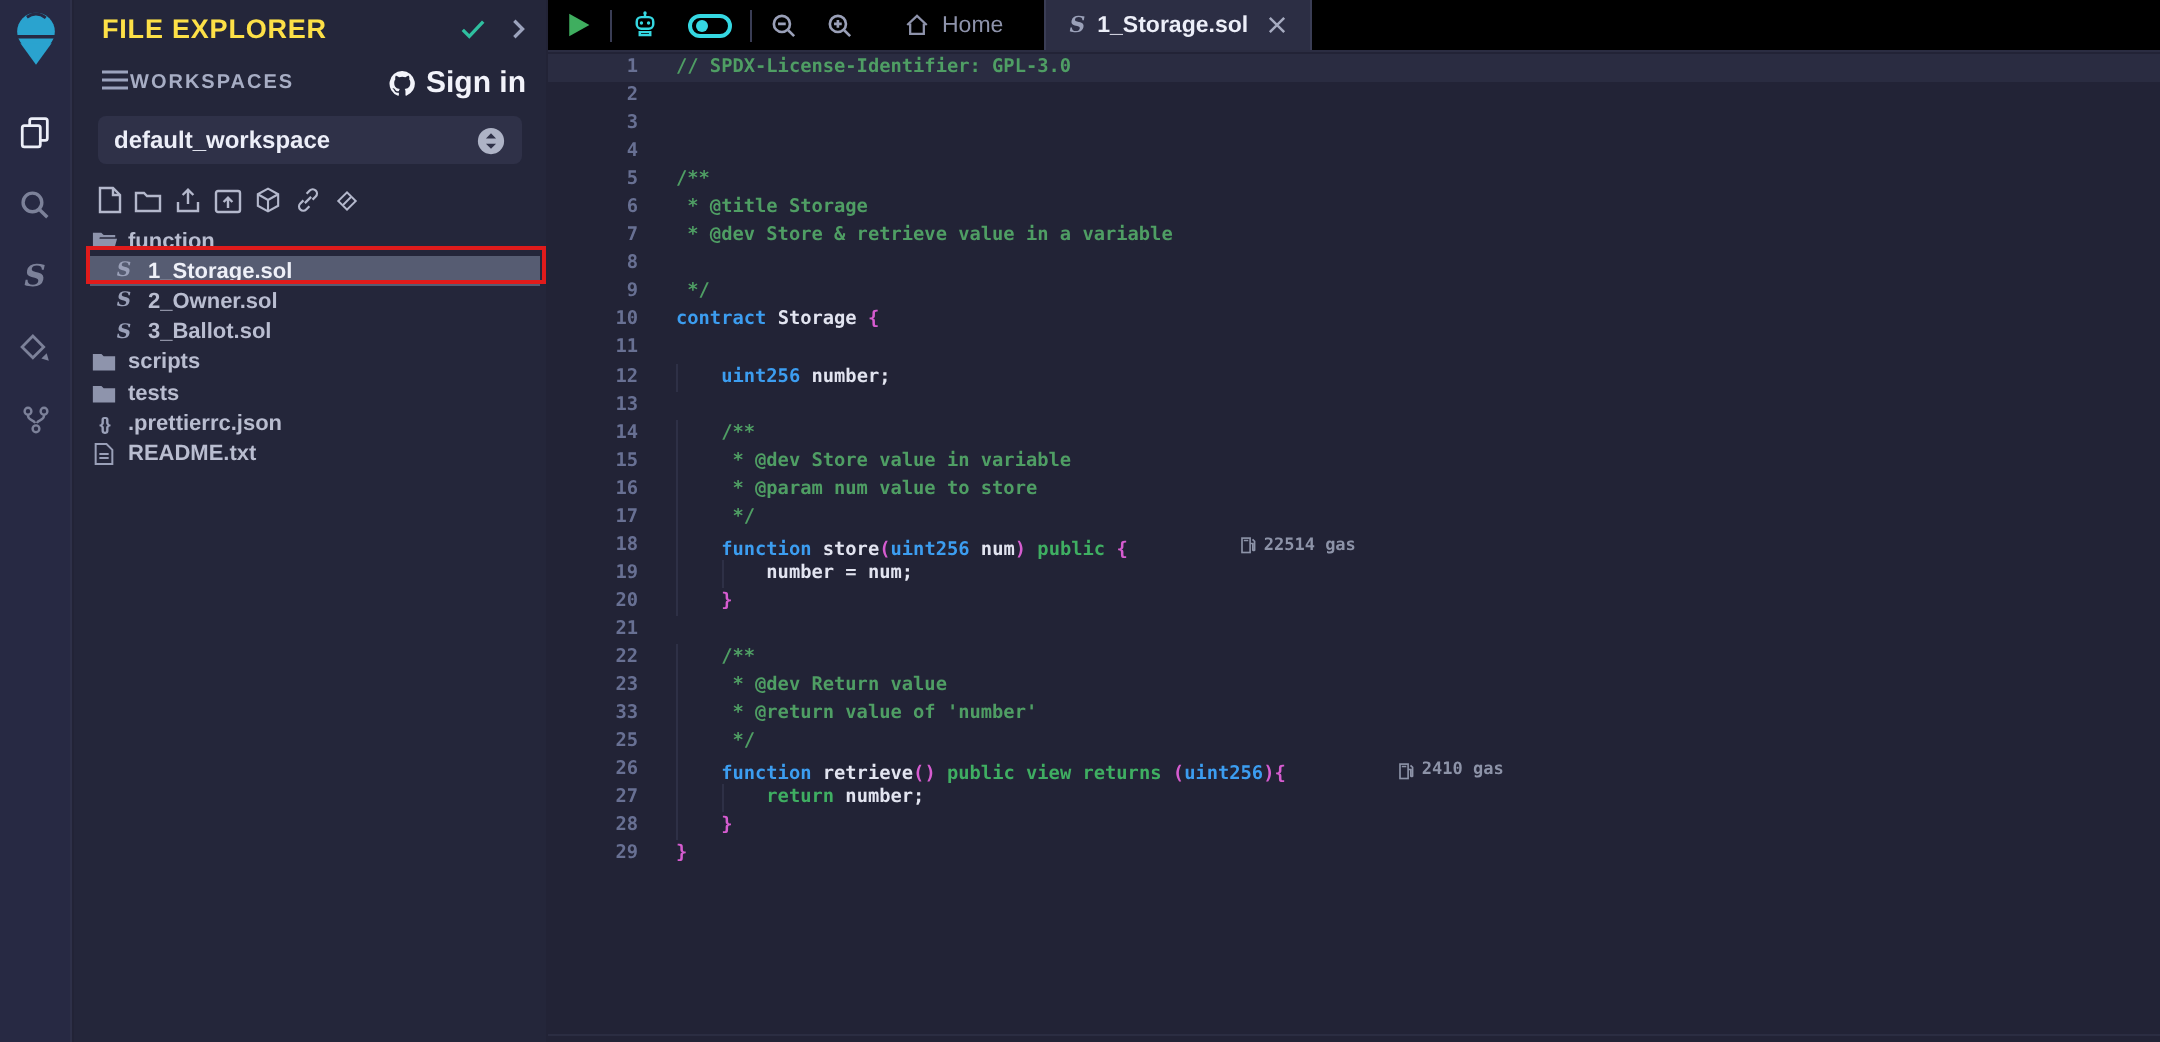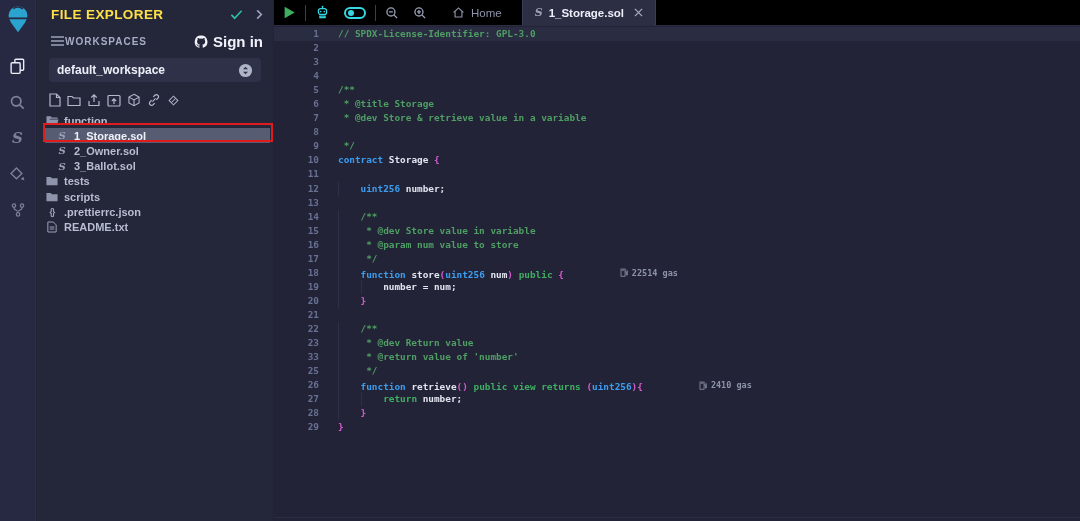--- a/index.html
+++ b/index.html
@@ -225,29 +225,29 @@
             <span class="sol-icn s-glyph">S</span>
           </span>
           <span>3_Ballot.sol</span>
         </div>
         <div class="trow">
           <span class="ticn">
             <svg width="12" height="10" viewBox="0 0 14 11" fill="#8e94ac">
               <path d="M0.5 0.8h5l1.3 1.4h6.7v8.3H0.5z"></path>
             </svg>
           </span>
-          <span>tests</span>
+          <span>scripts</span>
         </div>
         <div class="trow">
           <span class="ticn">
             <svg width="12" height="10" viewBox="0 0 14 11" fill="#8e94ac">
               <path d="M0.5 0.8h5l1.3 1.4h6.7v8.3H0.5z"></path>
             </svg>
           </span>
-          <span>scripts</span>
+          <span>tests</span>
         </div>
         <div class="trow">
           <span class="ticn">
             <span class="json-icn">{ }</span>
           </span>
           <span>.prettierrc.json</span>
         </div>
         <div class="trow">
           <span class="ticn">
             <svg width="10" height="12" viewBox="0 0 12 14" fill="none" stroke="#9aa0b8" stroke-width="1.2">

